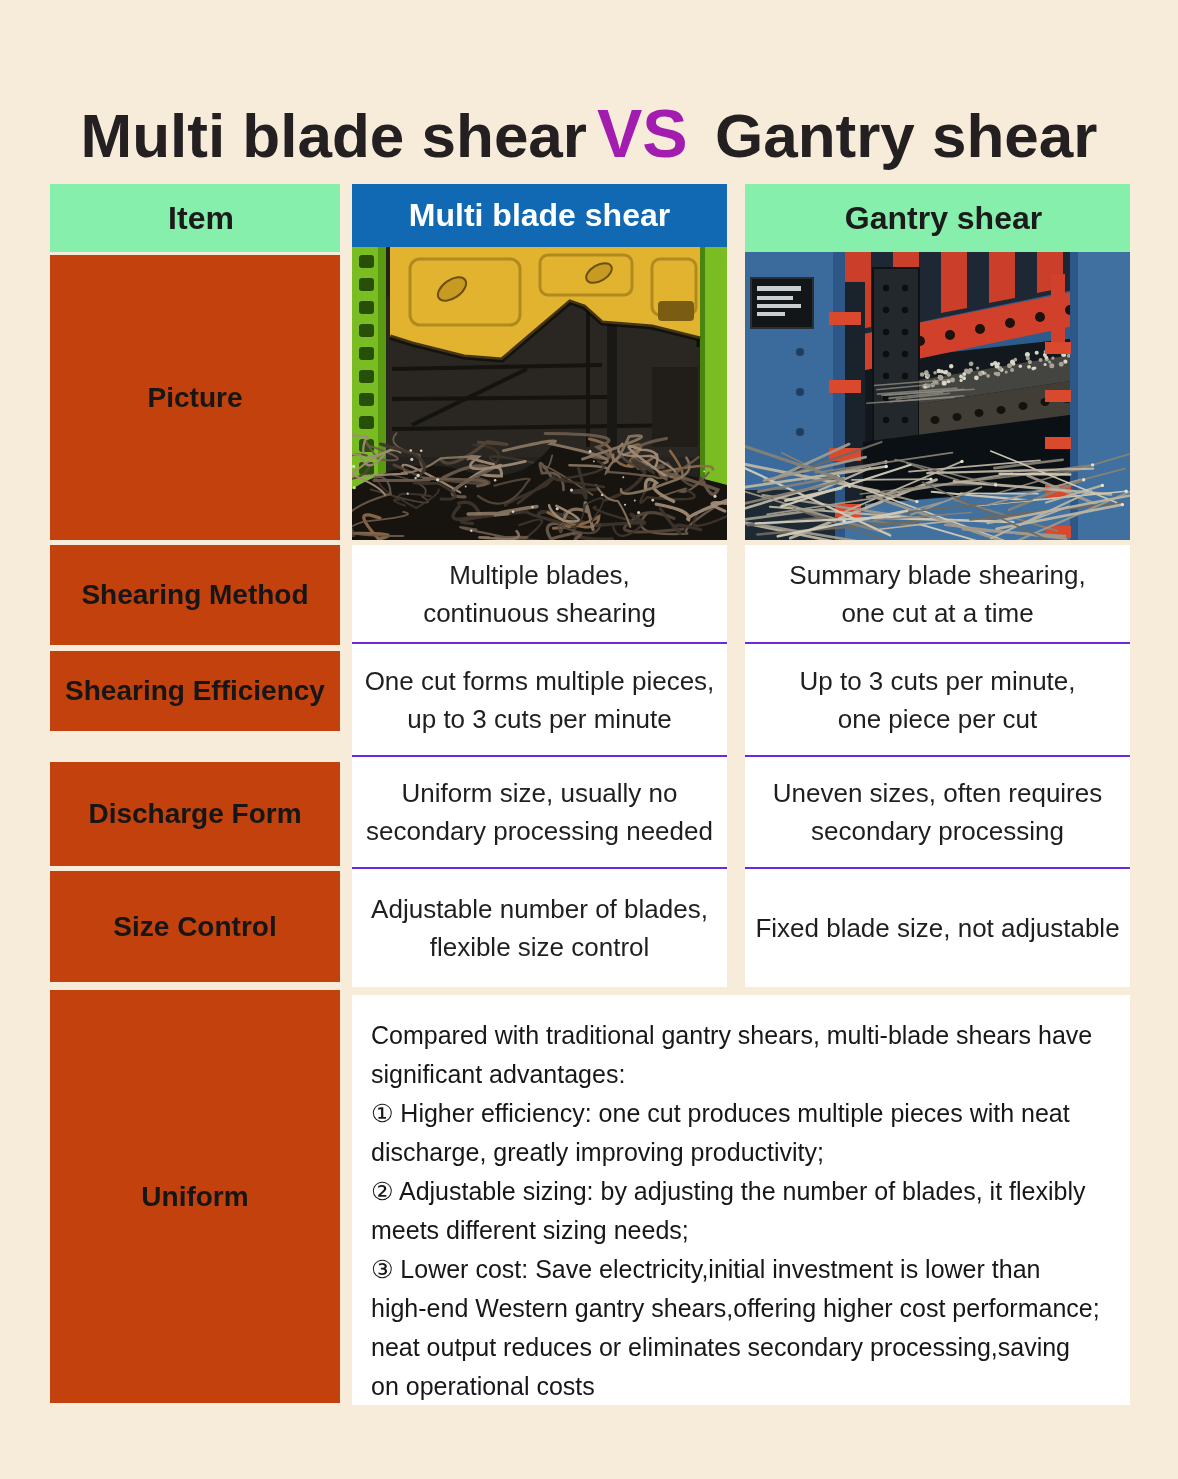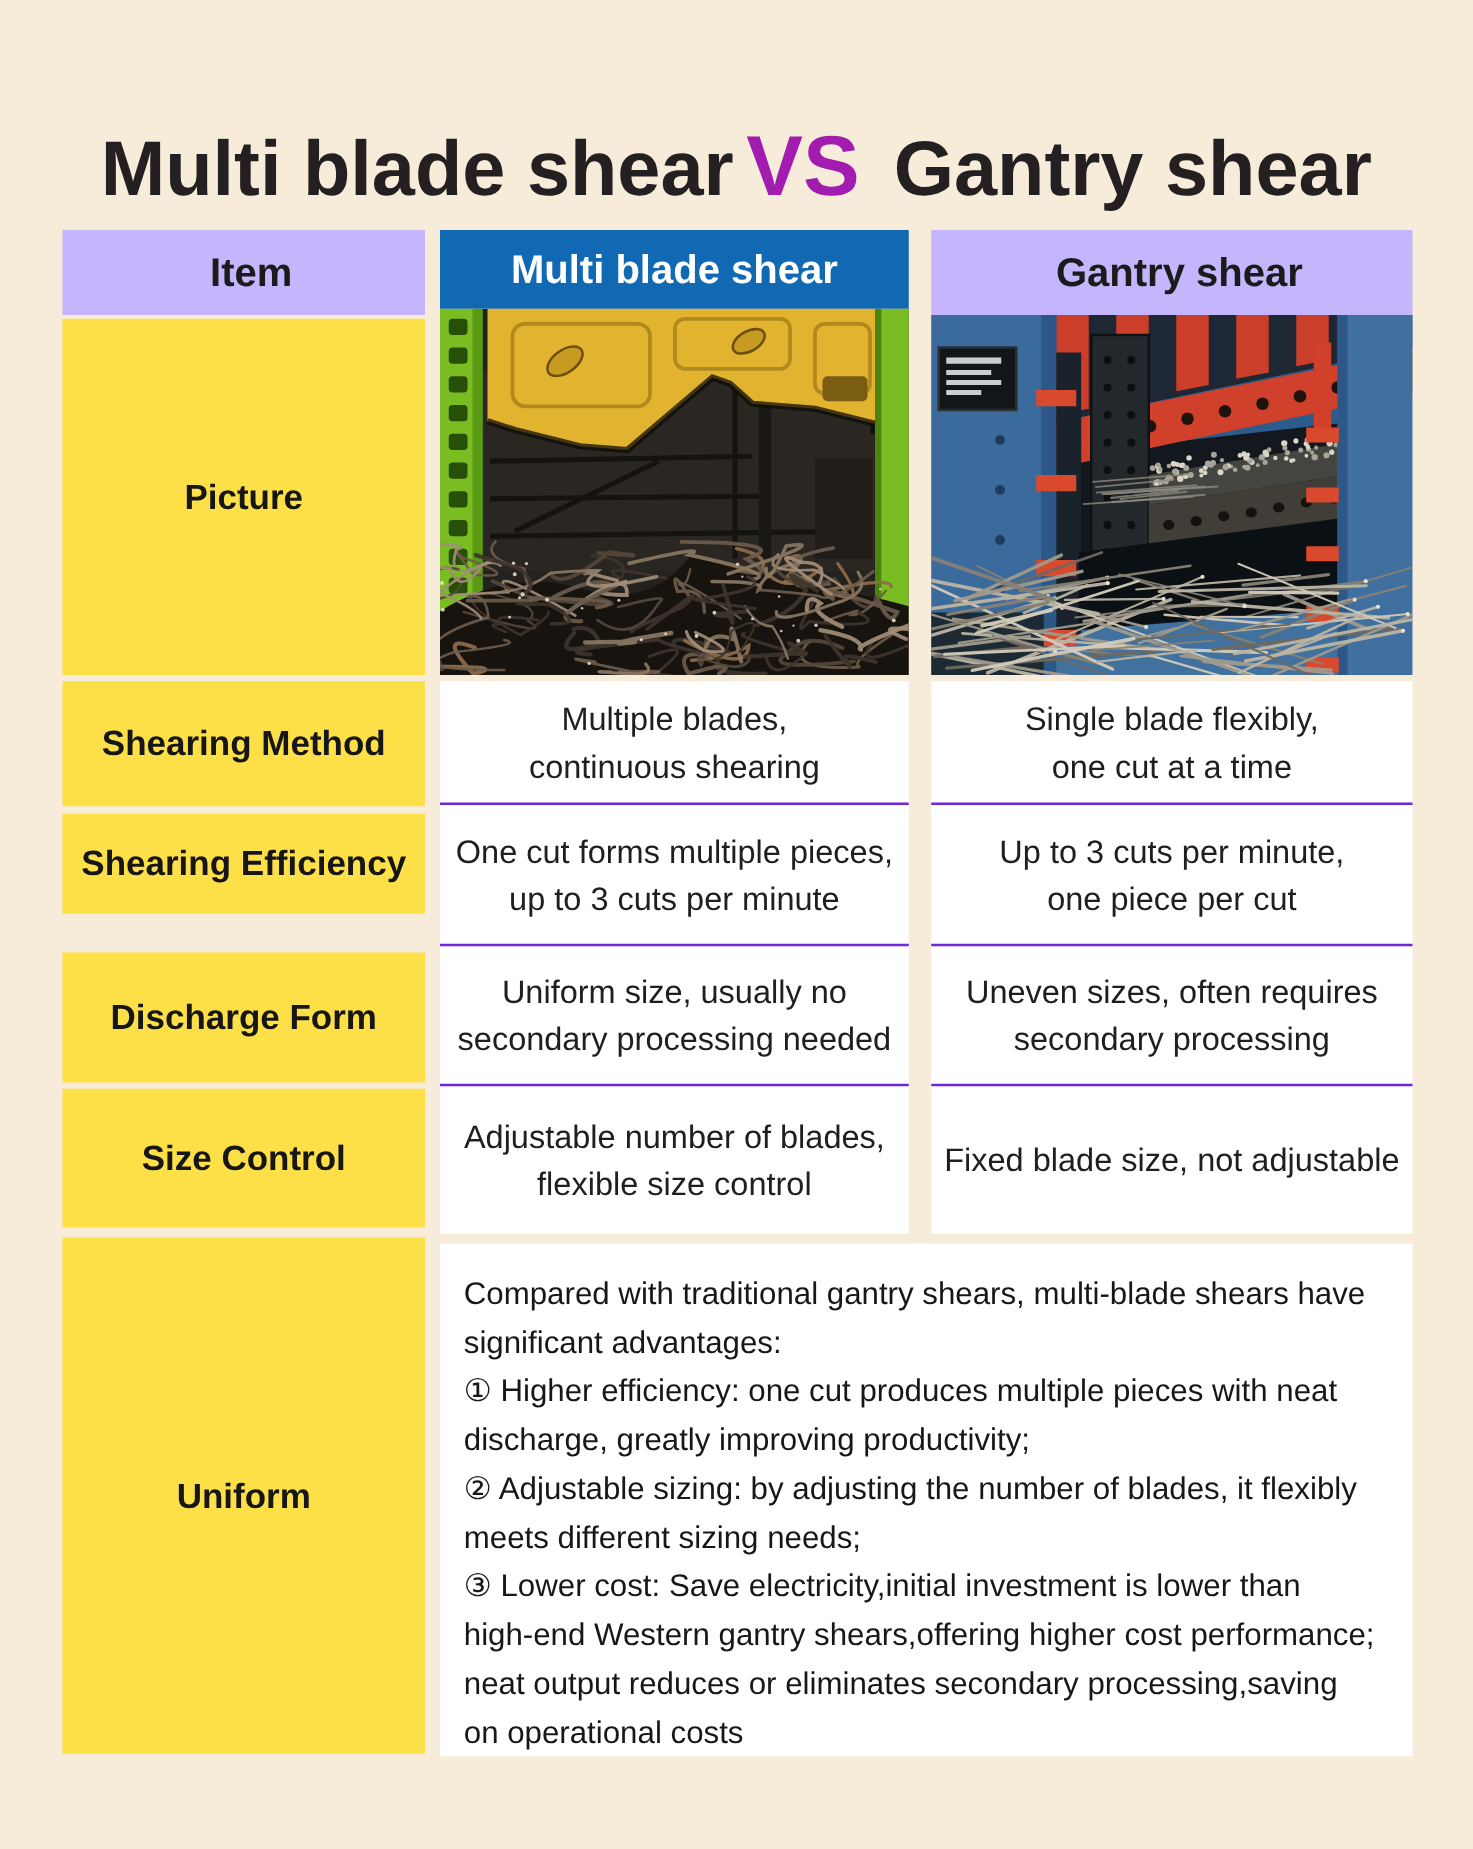--- a/index.html
+++ b/index.html
@@ -2,22 +2,22 @@
 <html><head>
 <meta charset="utf-8">
 <style>
   html,body{margin:0;padding:0;background:#f7ecda;}
   .canvas{position:relative;width:1178px;height:1479px;background:#f7ecda;overflow:hidden;
           font-family:"Liberation Sans","DejaVu Sans",sans-serif;}
   .title{position:absolute;top:54px;left:0;width:100%;text-align:center;font-weight:bold;
          font-size:62px;color:#242021;line-height:1.1;}
   .title .vs{color:#a21caf;font-size:68px;padding:0 10px;}
   .cell{position:absolute;box-sizing:border-box;}
-  .tan{background:#c4b5fd;padding-left:12px;}
-  .grayc{background:#fde047;}
+  .tan{background:#86efac;padding-left:12px;}
+  .grayc{background:#c2410c;}
   .hdr{display:flex;align-items:center;justify-content:center;font-weight:bold;font-size:32px;color:#1b1b1b;}
   .hdr-item{left:50px;top:184px;width:290px;height:68px;}
   .hdr-multi{left:352px;top:184px;width:375px;height:63px;background:#1169b4;color:#ffffff;}
   .hdr-gantry{left:745px;top:184px;width:385px;height:68px;}
   .lbl{display:flex;align-items:center;justify-content:center;text-align:center;font-weight:bold;
        font-size:28px;color:#161616;}
   .lbl-picture{left:50px;top:255px;width:290px;height:285px;}
   .lbl-sm{left:50px;top:545px;width:290px;height:100px;}
   .lbl-se{left:50px;top:651px;width:290px;height:80px;}
   .lbl-df{left:50px;top:762px;width:290px;height:104px;}
@@ -501,21 +501,21 @@
 continuous shearing</div>
     <div class="wrow rh2 bdr">One cut forms multiple pieces,
 up to 3 cuts per minute</div>
     <div class="wrow rh3 bdr">Uniform size, usually no
 secondary processing needed</div>
     <div class="wrow rh4">Adjustable number of blades,
 flexible size control</div>
   </div>
 
   <div class="wb wb-gantry">
-    <div class="wrow rh1 bdr">Single blade flexibly,
+    <div class="wrow rh1 bdr">Summary blade shearing,
 one cut at a time</div>
     <div class="wrow rh2 bdr">Up to 3 cuts per minute,
 one piece per cut</div>
     <div class="wrow rh3 bdr">Uneven sizes, often requires
 secondary processing</div>
     <div class="wrow rh4">Fixed blade size, not adjustable</div>
   </div>
 
   <div class="cell summary-cell">Compared with traditional gantry shears, multi-blade shears have
 significant advantages:

